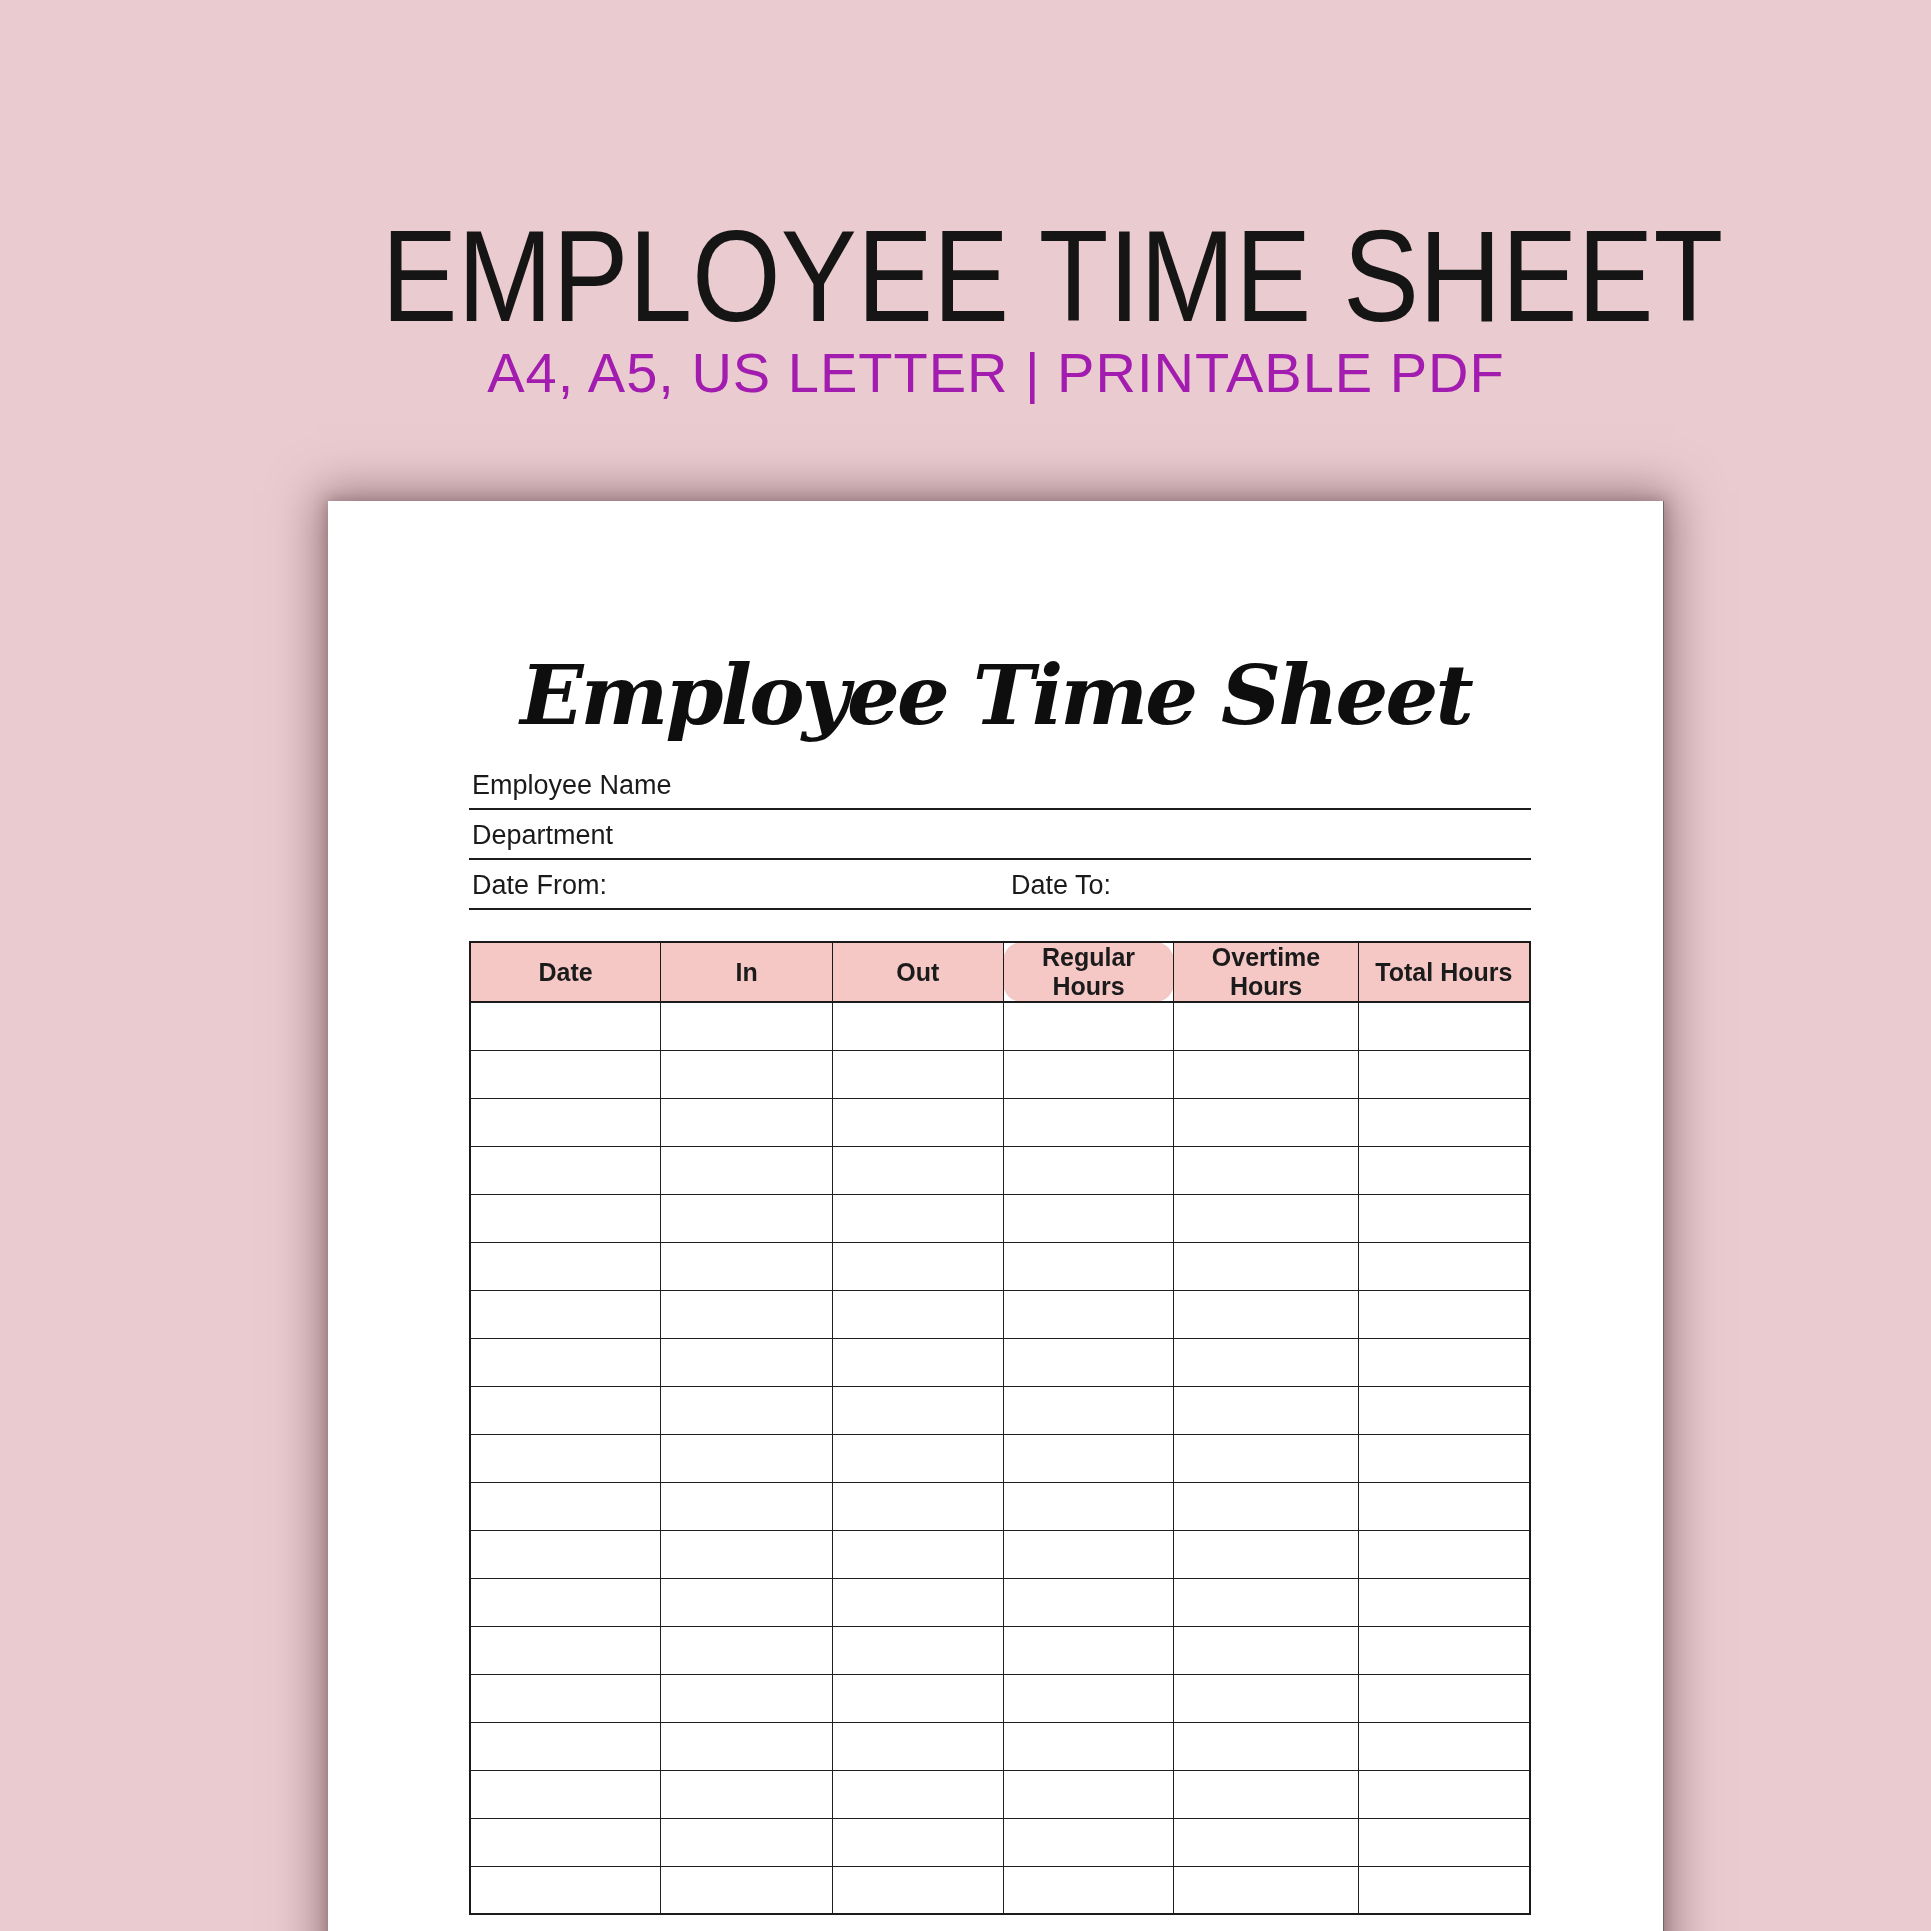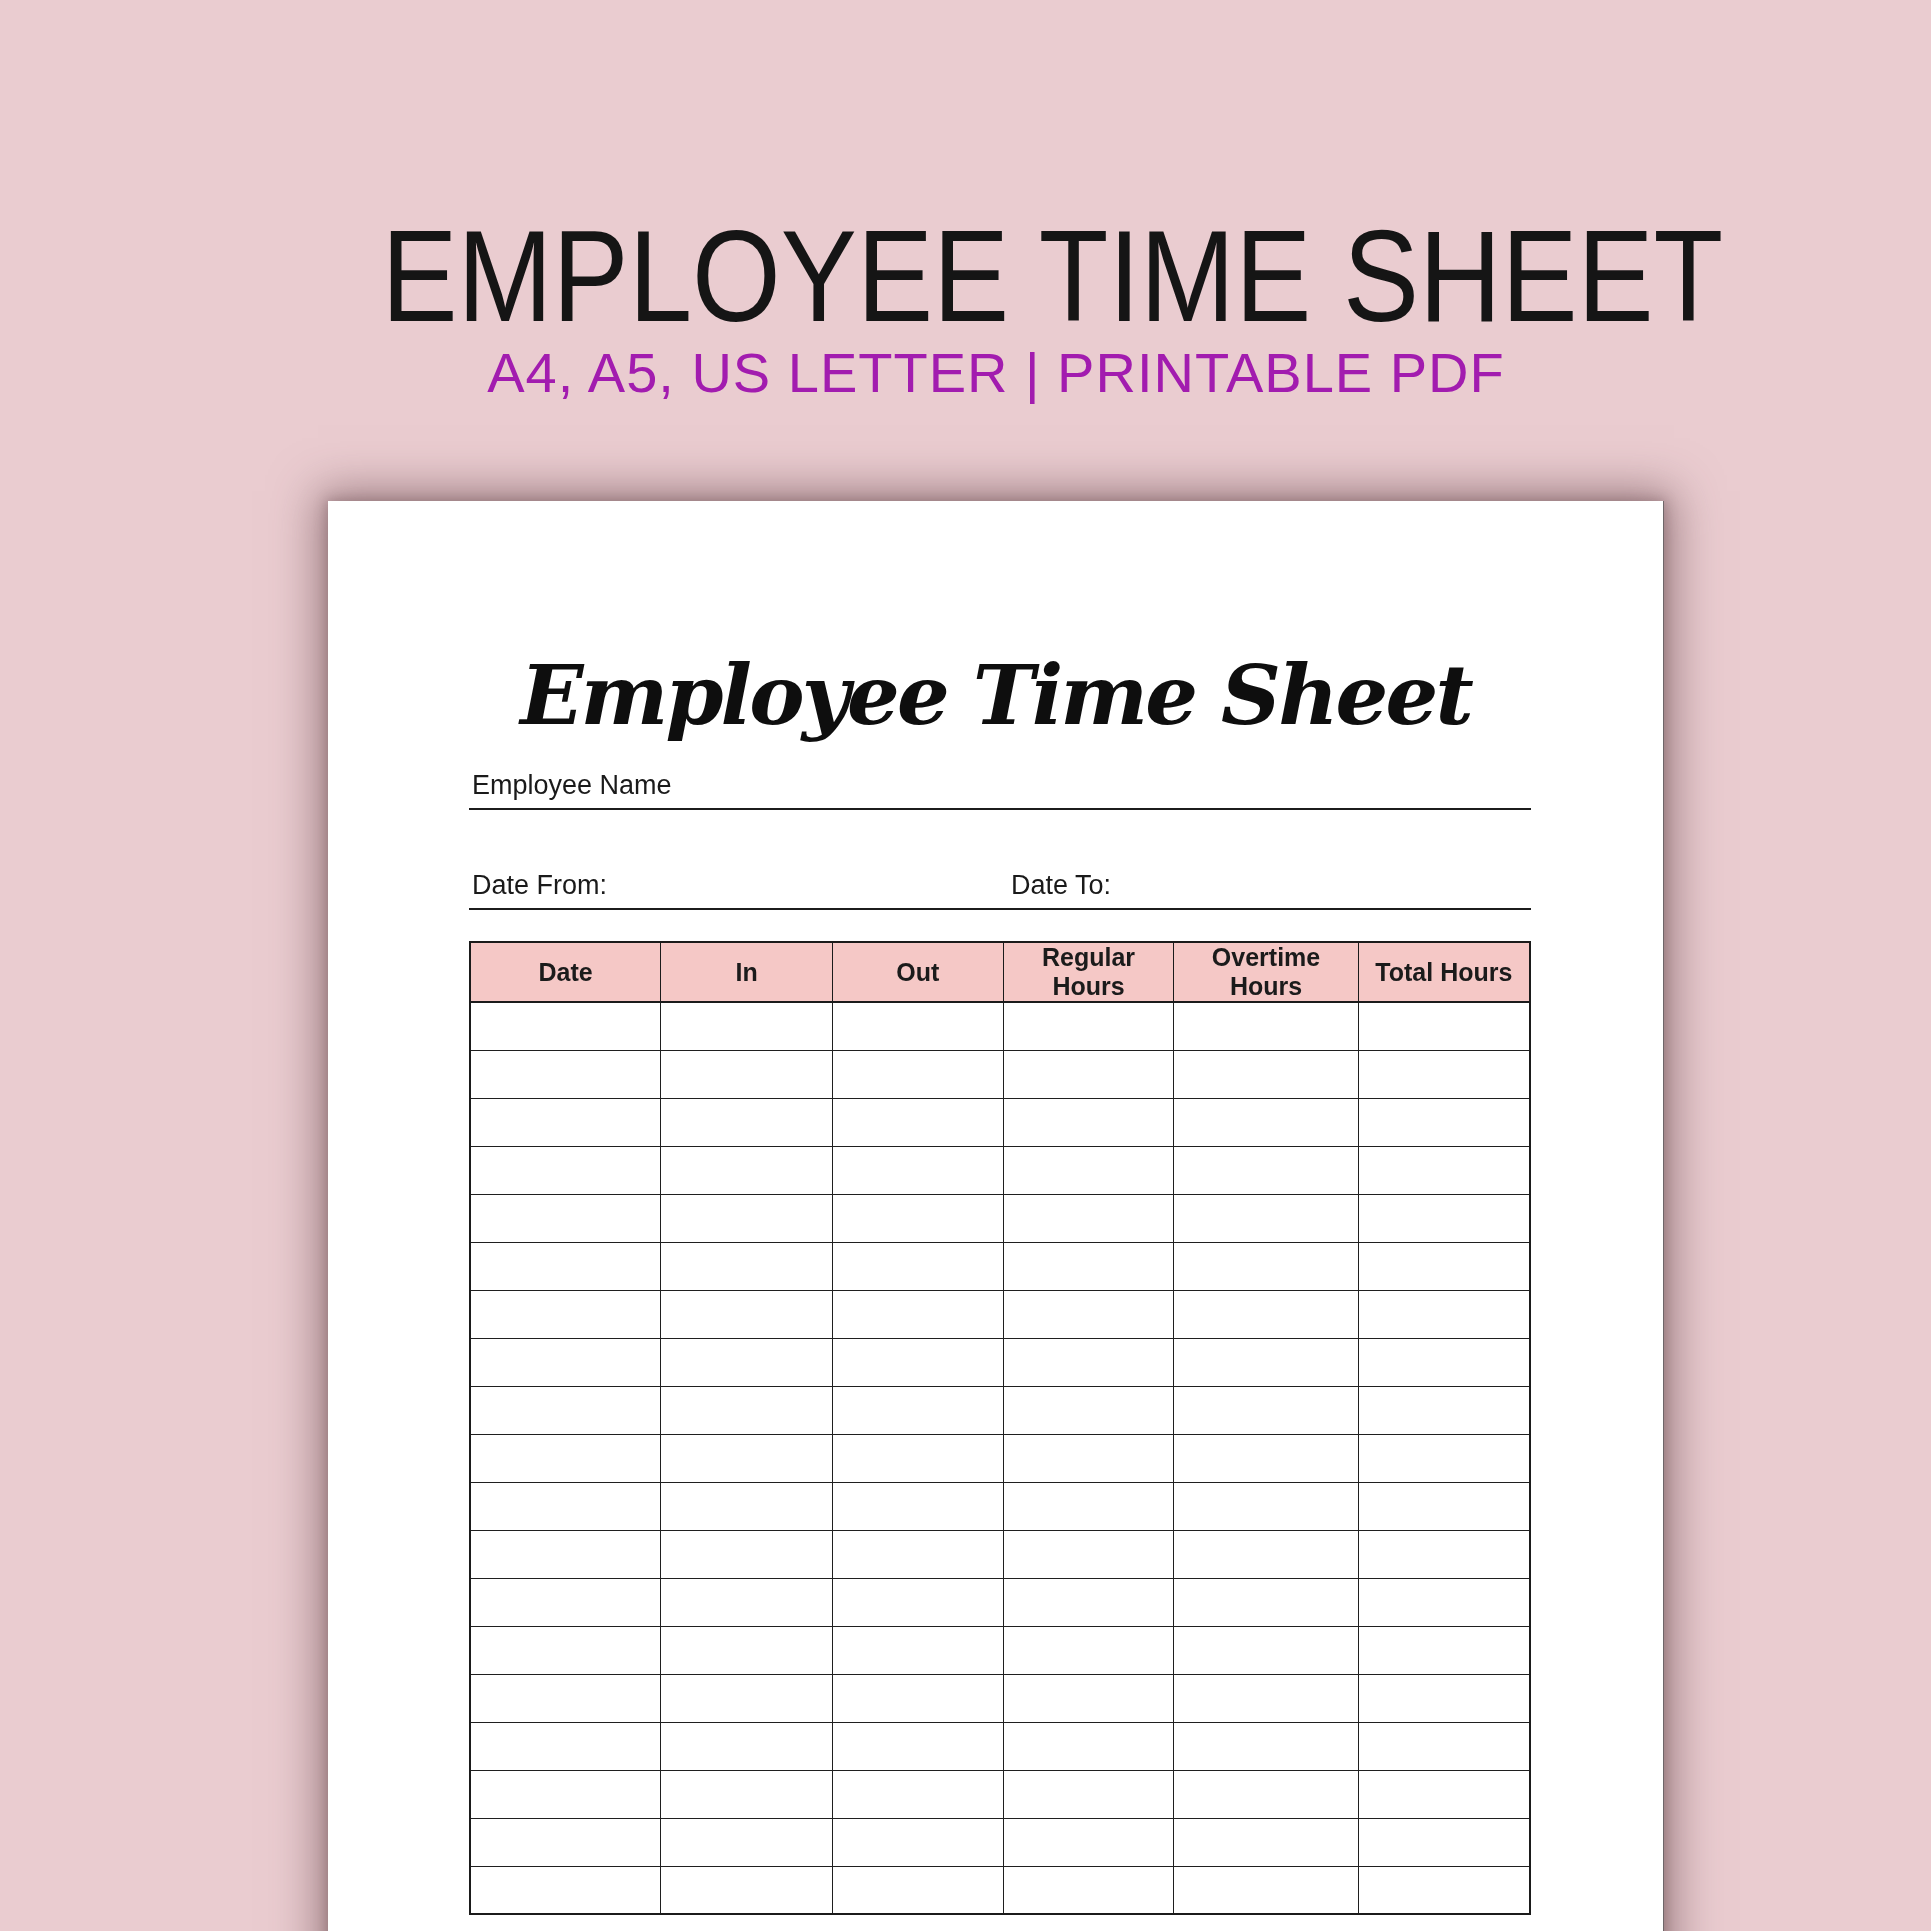--- a/index.html
+++ b/index.html
@@ -126,41 +126,44 @@
 </div>
 
 <div class="paper">
 
   <div class="doc-heading">Employee Time Sheet</div>
 
   <div class="field field-employee-name">
     <span class="lbl">Employee Name</span>
   </div>
 
+  <div class="field field-department">
+    <span class="lbl">Department</span>
+  </div>
 
   <div class="field field-dates">
     <span class="lbl">Date From:</span>
     <span class="lbl date-to">Date To:</span>
   </div>
 
   <table class="time-table">
     <colgroup>
         <col style="width: 18%;">
         <col style="width: 16.2%;">
         <col style="width: 16.1%;">
         <col style="width: 16.1%;">
         <col style="width: 17.4%;">
         <col style="width: 16.2%;">
       </colgroup>
     <thead>
       <tr>
         <th style="background: rgb(245, 200, 198);">Date</th>
         <th style="background: rgb(245, 200, 198);">In</th>
         <th style="background: rgb(245, 200, 198); text-align: center;">Out</th>
-        <th style="background: rgb(245, 200, 198);">Regular Hours</th>
+        <th style="background: rgb(245, 200, 198); border-radius: 19px;">Regular Hours</th>
         <th style="background: rgb(245, 200, 198);">Overtime Hours</th>
         <th style="background: rgb(245, 200, 198);">Total Hours</th>
       </tr>
     </thead>
     <tbody>
         <tr>
           <td></td>
           <td></td>
           <td></td>
           <td></td>

